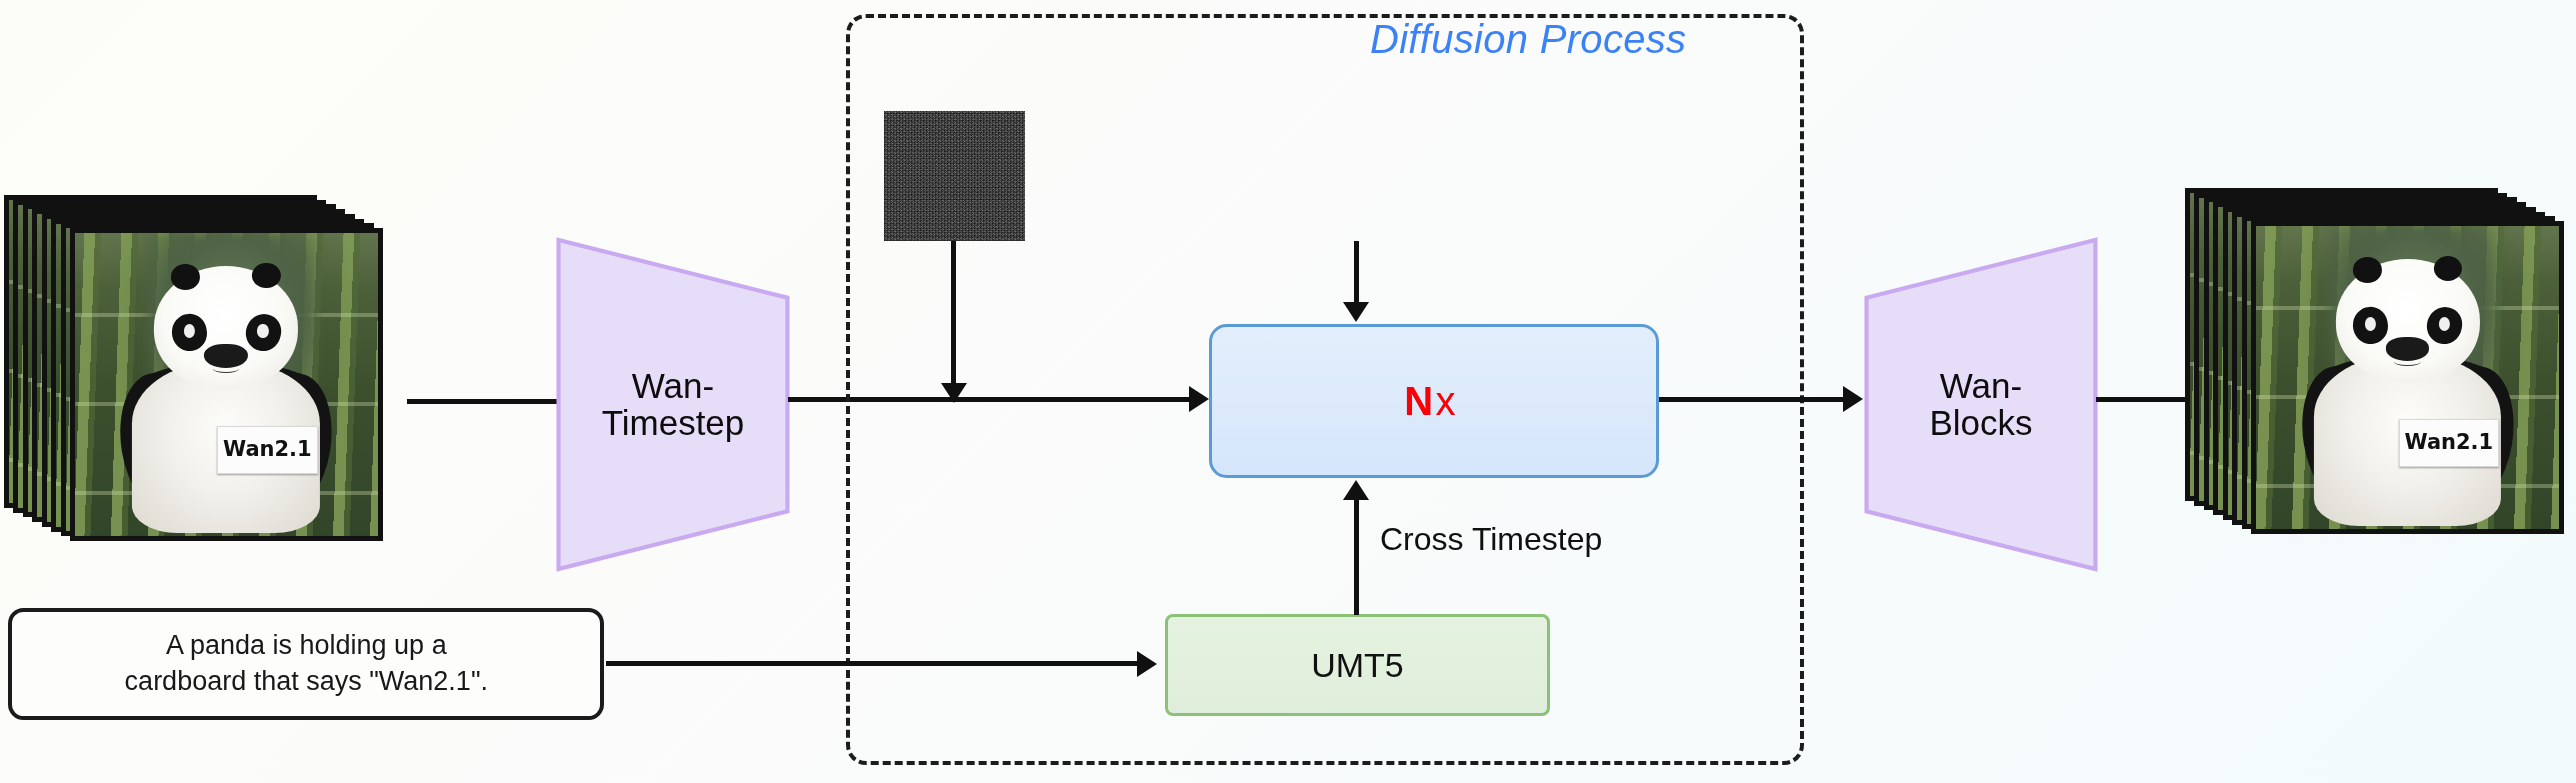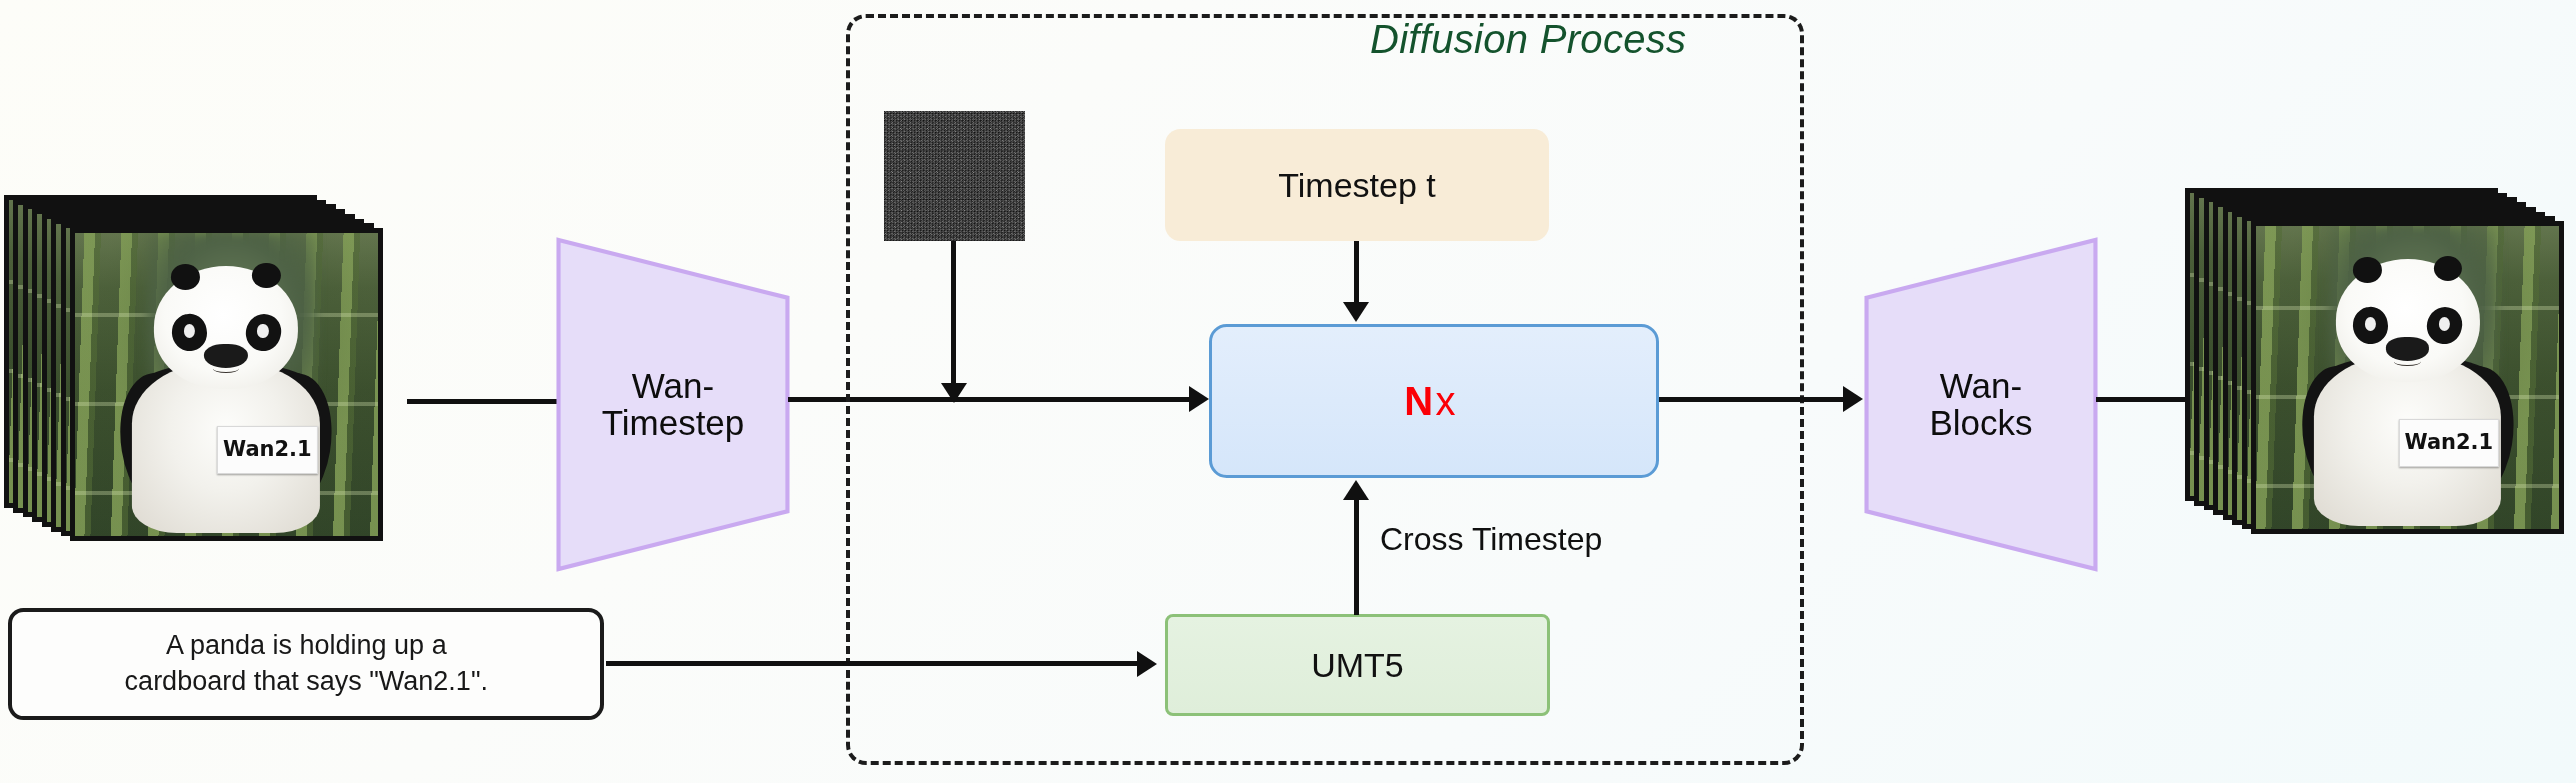--- a/index.html
+++ b/index.html
@@ -19,21 +19,21 @@
     left:846px;top:13.6px;width:958px;height:751px;
     border:4.1px dashed #1c1c1c;
     border-radius:20px;
     box-sizing:border-box;
     background:transparent;
   }
   .diffusion-title{
     left:1370px;top:16.5px;
     font-style:italic;
     font-size:40px;
-    color:#14532d;
+    color:#3b82f6;
     letter-spacing:0.3px;
     white-space:nowrap;
   }
 
   
   .framestack{width:390px;height:390px;}
   .framestack .frame{
     position:absolute;
     width:313px;height:313px;
     border:5.9px solid #111;
@@ -256,23 +256,20 @@
   <div class="abs arrowhead ah-right" style="left:1189px;top:386px;"></div>
 
   <div class="abs diffusion-box"></div>
   <div class="abs diffusion-title">Diffusion Process</div>
 
   <div class="abs noise"></div>
 
   <div class="abs ln ln-v" style="left:951px;top:241px;height:148px;"></div>
   <div class="abs arrowhead ah-down" style="left:941px;top:383px;"></div>
 
-  <div class="abs rbox box-timestep">
-    <span>Timestep t</span>
-  </div>
 
   <div class="abs ln ln-v" style="left:1354px;top:241px;height:64px;"></div>
   <div class="abs arrowhead ah-down" style="left:1343px;top:302px;"></div>
 
   <div class="abs rbox box-dit">
     <span class="nx">N</span>
     <span class="times">x</span>
   </div>
 
   <div class="abs rbox box-umt5">

